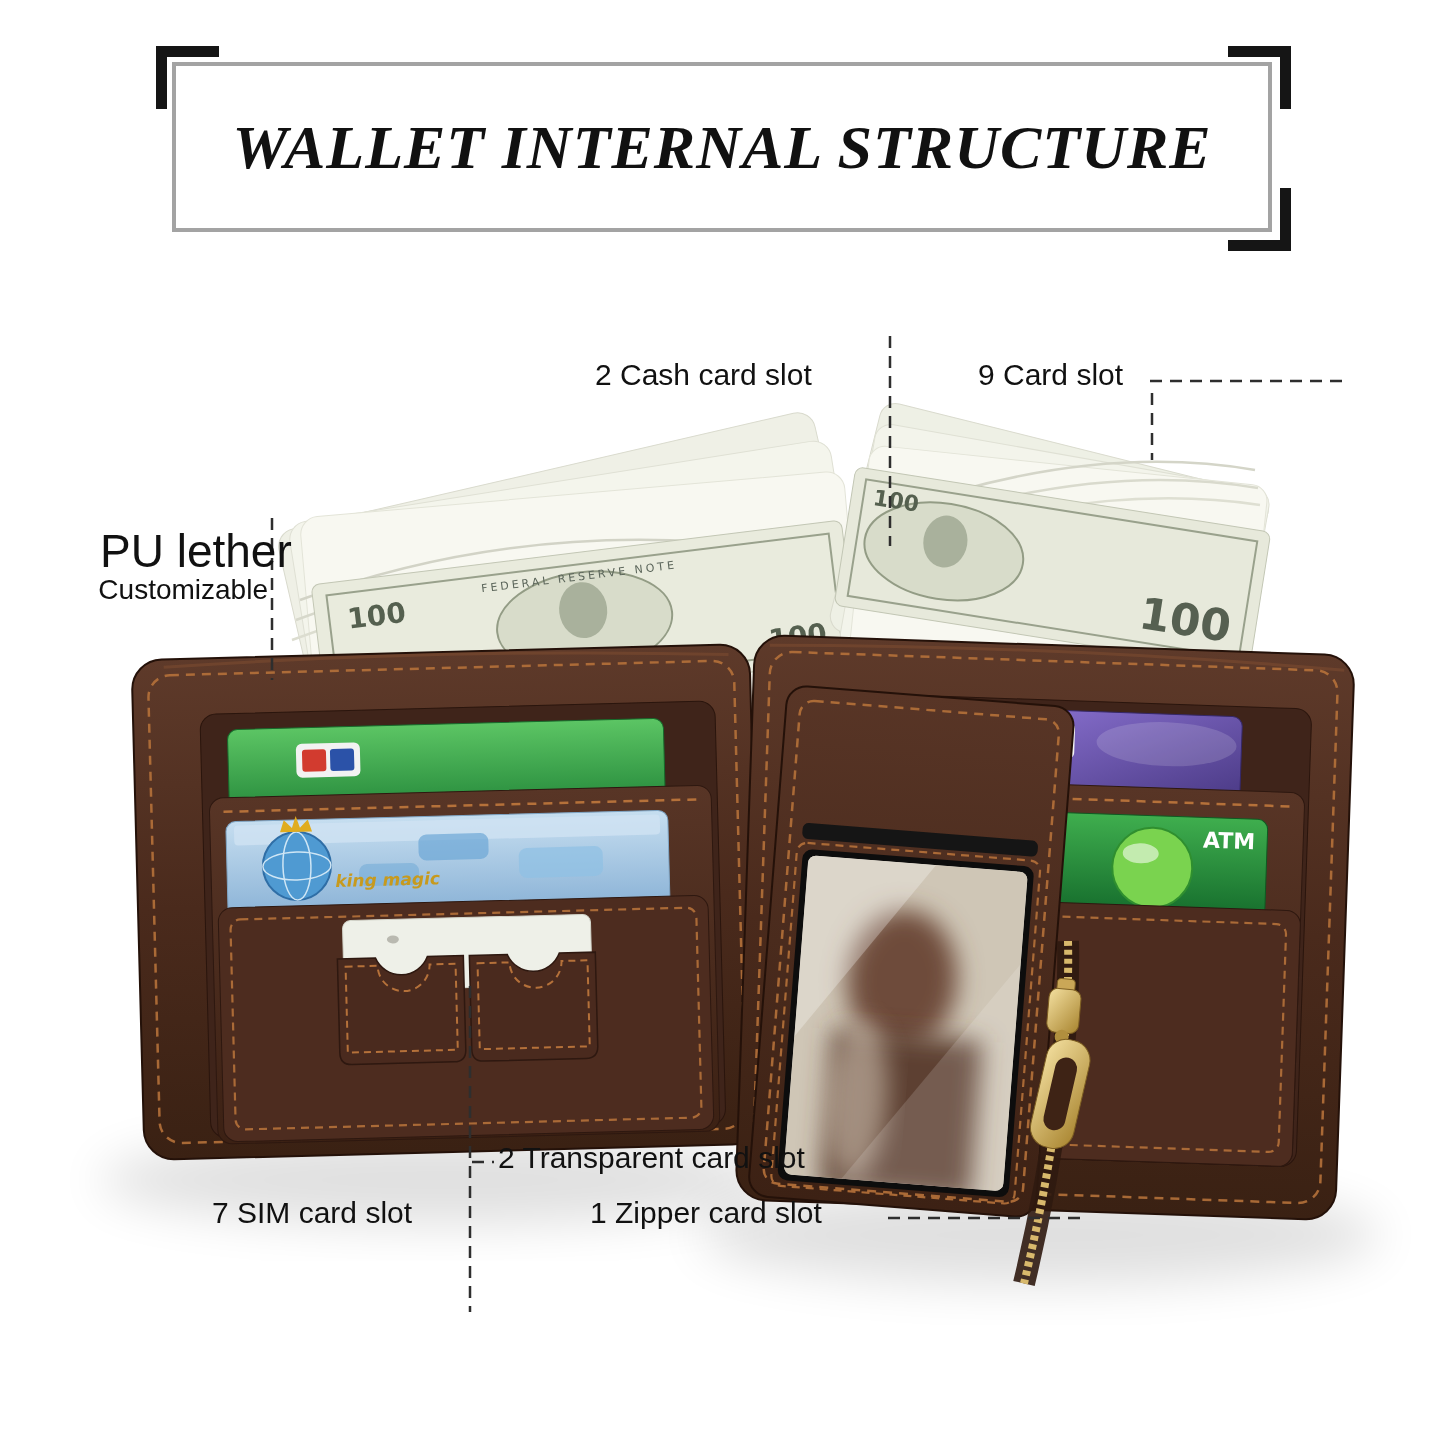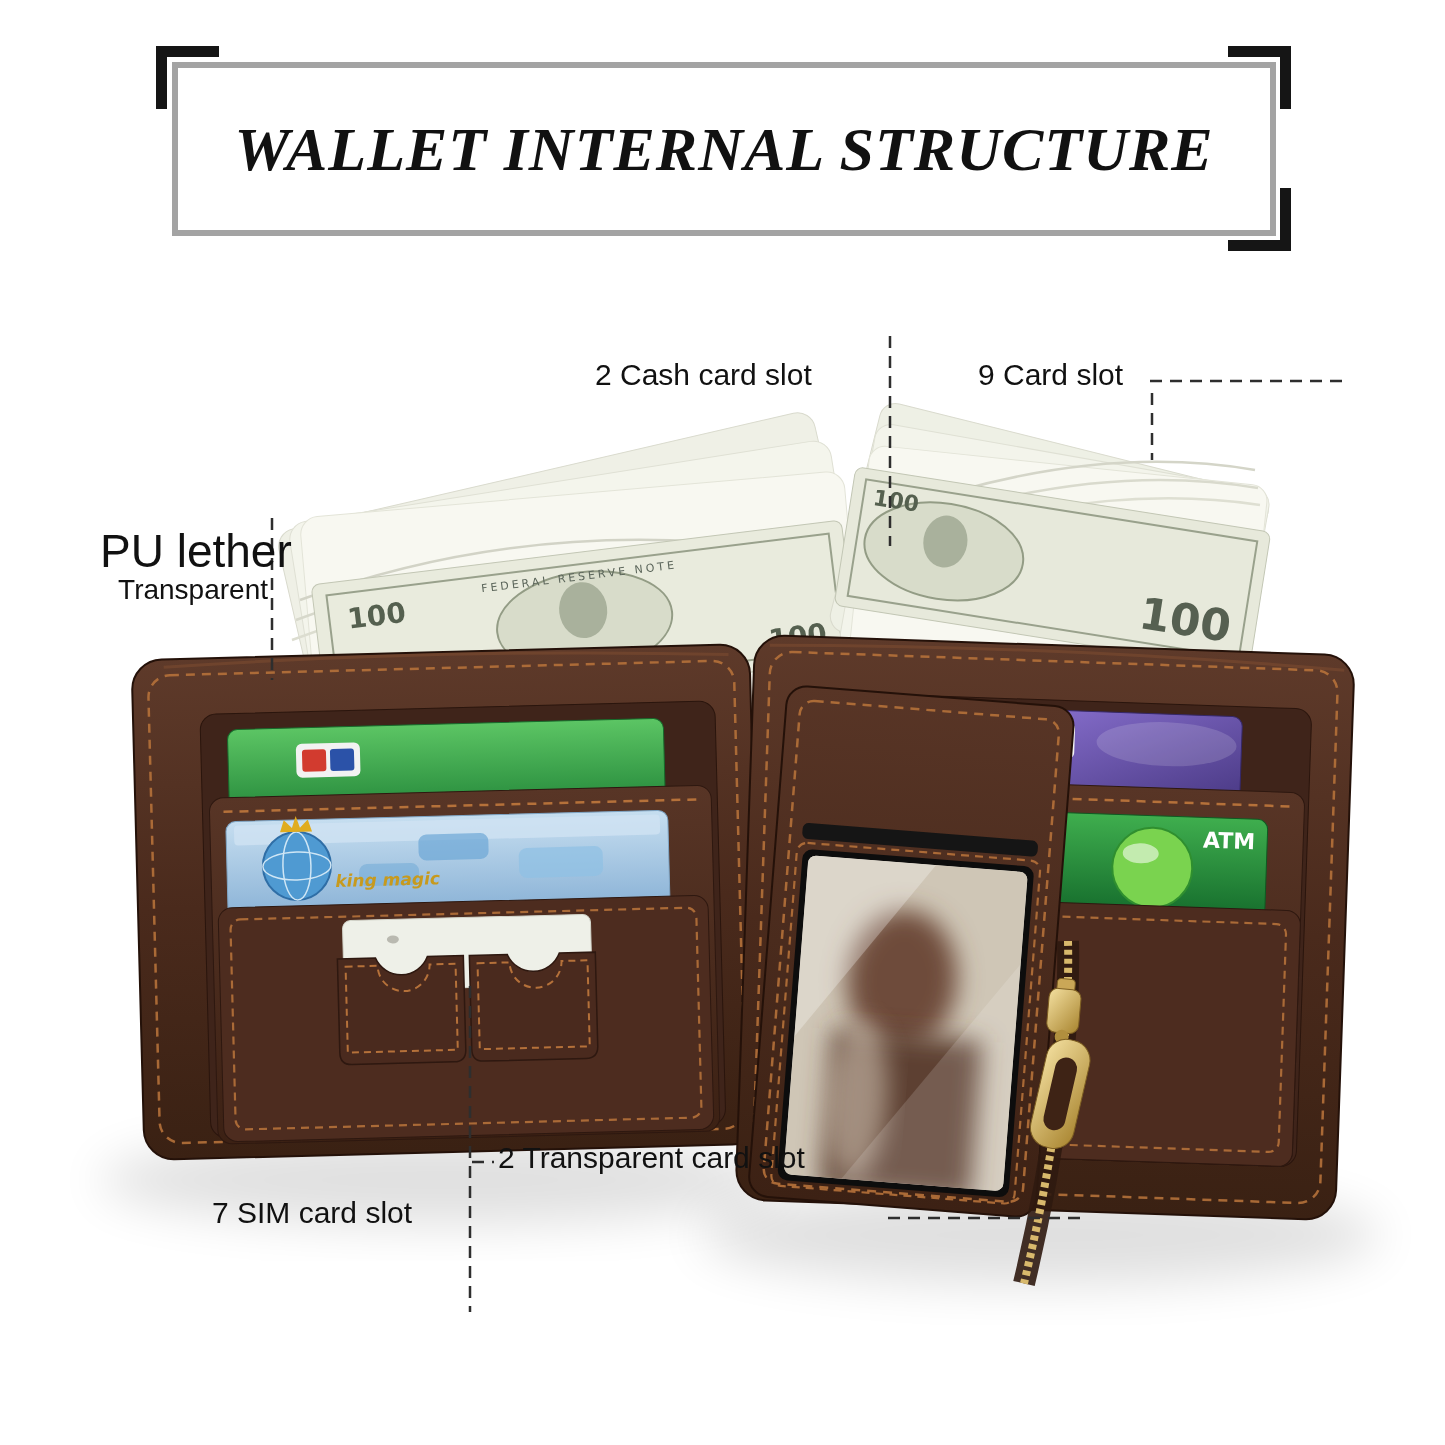--- a/index.html
+++ b/index.html
@@ -1,20 +1,20 @@
 <!DOCTYPE html>
 <html><head>
 <meta charset="utf-8">
 <style>
   html,body{margin:0;padding:0;background:#fff}
   .canvas{position:relative;width:1445px;height:1445px;background:#fff;overflow:hidden;
           font-family:"Liberation Sans",sans-serif}
   .scene{position:absolute;left:0;top:0;width:1445px;height:1445px}
   .title-box{position:absolute;left:172px;top:62px;width:1092px;height:162px;
-             border:6px solid #a3a3a3;background:#fff;display:flex;align-items:center;justify-content:center}
+             border:4px solid #a3a3a3;background:#fff;display:flex;align-items:center;justify-content:center}
   .title-text{font-family:"Liberation Serif",serif;font-weight:bold;font-style:italic;
               font-size:62px;letter-spacing:1px;color:#111;white-space:nowrap}
   .bracket{position:absolute;width:52px;height:52px}
   .b-tl{left:156px;top:46px;border-left:11px solid #151515;border-top:11px solid #151515}
   .b-tr{left:1228px;top:46px;border-right:11px solid #151515;border-top:11px solid #151515}
   .b-br{left:1228px;top:188px;border-right:11px solid #151515;border-bottom:11px solid #151515}
   .label{position:absolute;color:#111;font-size:30px;white-space:nowrap}
   .lbl-cash{left:595px;top:358px}
   .lbl-card{left:978px;top:358px}
   .lbl-pu{left:100px;top:524px;width:168px;text-align:right;font-size:46px}
@@ -222,17 +222,18 @@
   <div class="bracket b-tl"></div>
   <div class="bracket b-tr"></div>
   <div class="bracket b-br"></div>
   <div class="title-box">
     <span class="title-text">WALLET INTERNAL STRUCTURE</span>
   </div>
 
   <div class="label lbl-cash">2 Cash card slot</div>
   <div class="label lbl-card">9 Card slot</div>
   <div class="label lbl-pu">PU lether</div>
-  <div class="label lbl-custom">Transparent</div>
+  <div class="label lbl-custom">Customizable</div>
   <div class="label lbl-transparent">2 Transparent card slot</div>
   <div class="label lbl-sim">7 SIM card slot</div>
+  <div class="label lbl-zipper">1 Zipper card slot</div>
 
 </div>
 
 </body></html>

